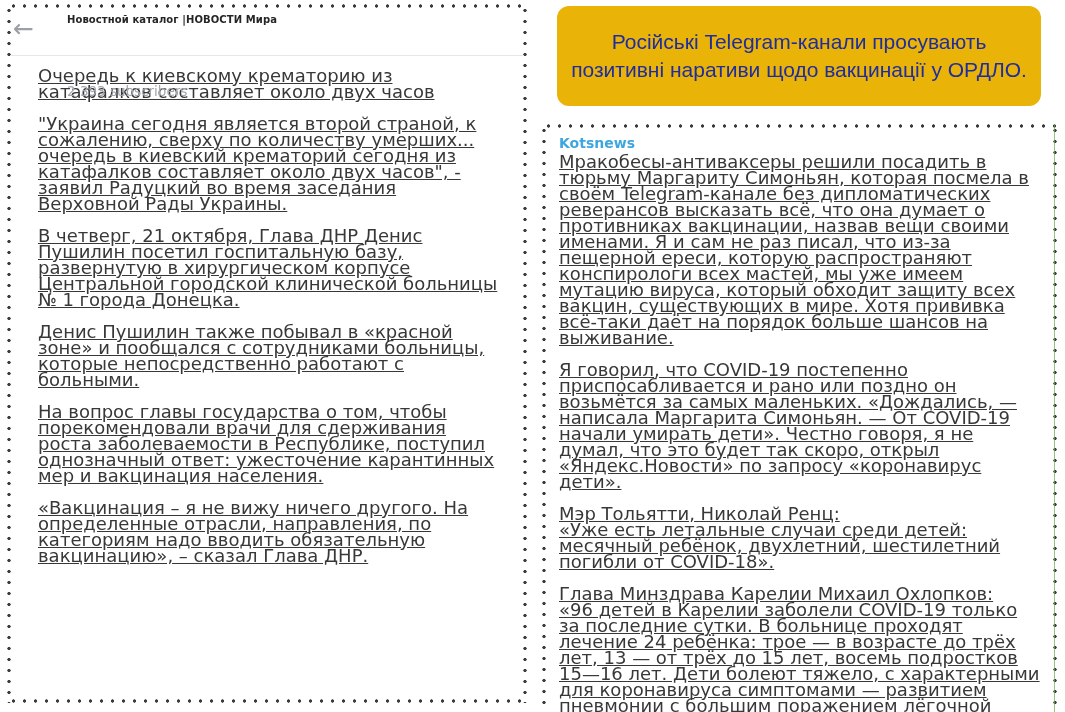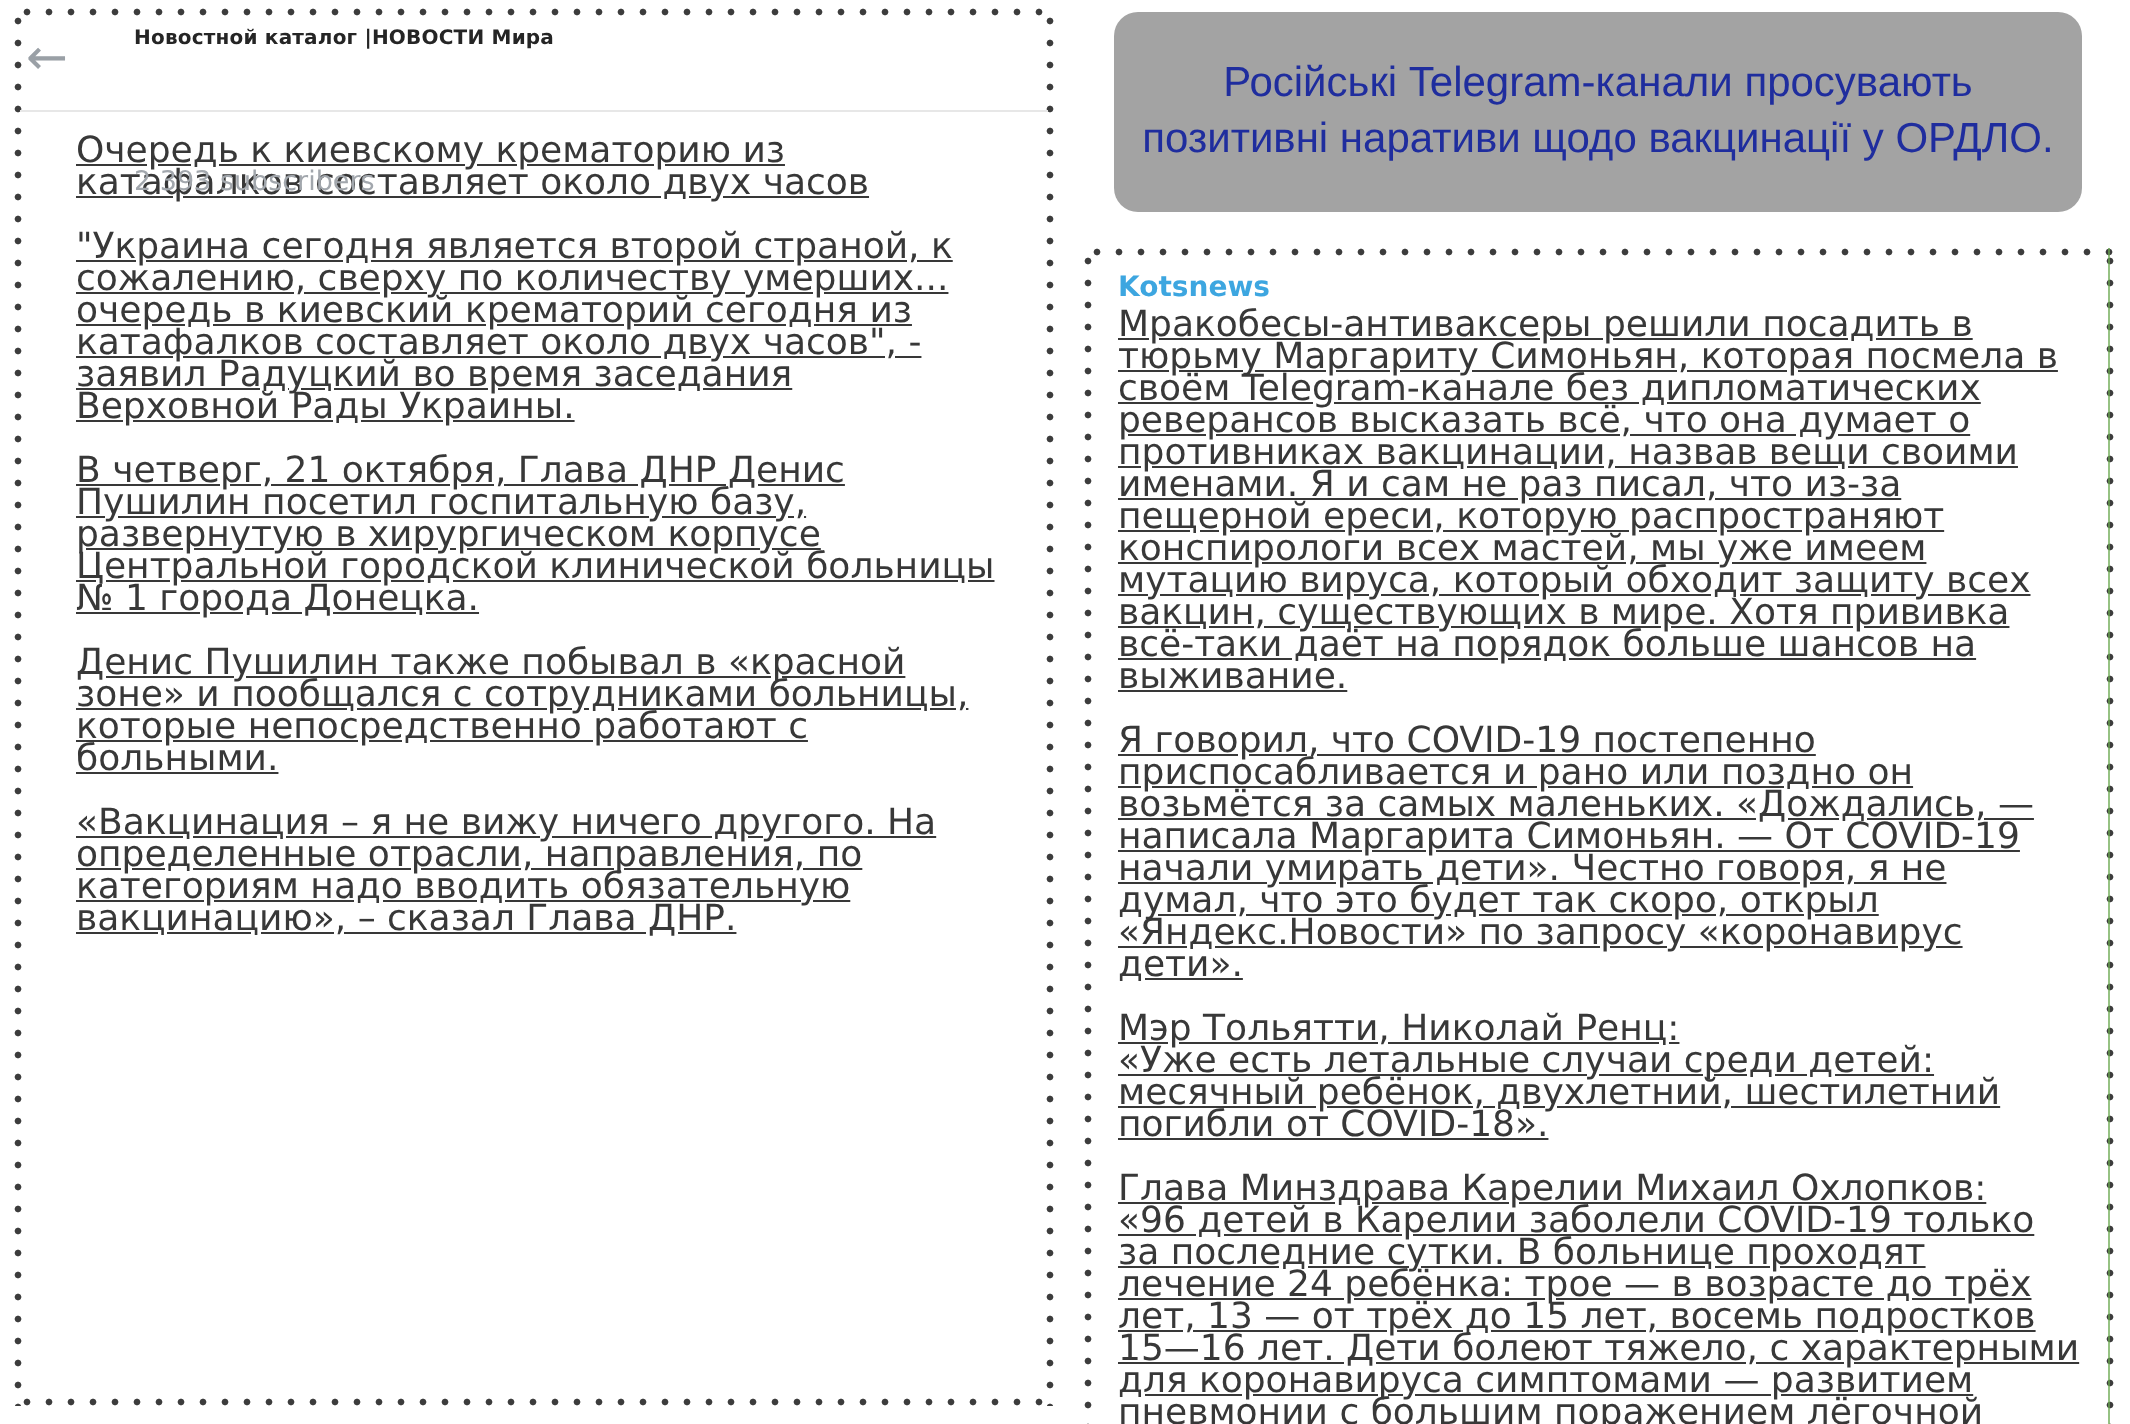--- a/index.html
+++ b/index.html
@@ -38,21 +38,21 @@
     position:absolute; left:3px; right:3px; top:51px; height:1px; background:#e7e7e7;
   }
   .messages { padding:12px 26px 0 31px; }
   .para {
     font-size:18px; line-height:16px; color:#383838; margin:0 0 16px 0;
     white-space:pre-line;
     text-decoration:underline;
   }
   .headline-box {
     position:absolute; left:557px; top:6px; width:484px; height:100px;
-    background:#a3a3a3; border-radius:12px;
+    background:#eab308; border-radius:12px;
     display:flex; align-items:center; justify-content:center;
     box-sizing:border-box; padding:4px 14px;
   }
   .headline-text {
     font-family:"Liberation Sans", sans-serif; font-size:21px; line-height:28px;
     color:#1f2d9e; text-align:center;
   }
   .panel-right {
     position:absolute; left:542px; top:124px; width:515px; min-height:574px;
     box-sizing:border-box; padding:9px 16px 14px 17px;
@@ -76,20 +76,21 @@
       <span class="back-arrow">←</span>
       <div class="tg-title">Новостной каталог |НОВОСТИ Мира</div>
       <div class="tg-subs">2 393 subscribers</div>
       <div class="tg-divider"></div>
     </div>
     <div class="messages">
       <p class="para">Очередь к киевскому крематорию из катафалков составляет около двух часов</p>
       <p class="para">"Украина сегодня является второй страной, к сожалению, сверху по количеству умерших... очередь в киевский крематорий сегодня из катафалков составляет около двух часов", - заявил Радуцкий во время заседания Верховной Рады Украины.</p>
       <p class="para">В четверг, 21 октября, Глава ДНР Денис Пушилин посетил госпитальную базу, развернутую в хирургическом корпусе Центральной городской клинической больницы № 1 города Донецка.</p>
       <p class="para">Денис Пушилин также побывал в «красной зоне» и пообщался с сотрудниками больницы, которые непосредственно работают с больными.</p>
+      <p class="para">На вопрос главы государства о том, чтобы порекомендовали врачи для сдерживания роста заболеваемости в Республике, поступил однозначный ответ: ужесточение карантинных мер и вакцинация населения.</p>
       <p class="para">«Вакцинация – я не вижу ничего другого. На определенные отрасли, направления, по категориям надо вводить обязательную вакцинацию», – сказал Глава ДНР.</p>
     </div>
   </div>
 
   <div class="headline-box">
     <div class="headline-text">Російські Telegram-канали просувають позитивні наративи щодо вакцинації у ОРДЛО.</div>
   </div>
 
   <div class="panel-right dotted">
     <div class="green-guide"></div>

